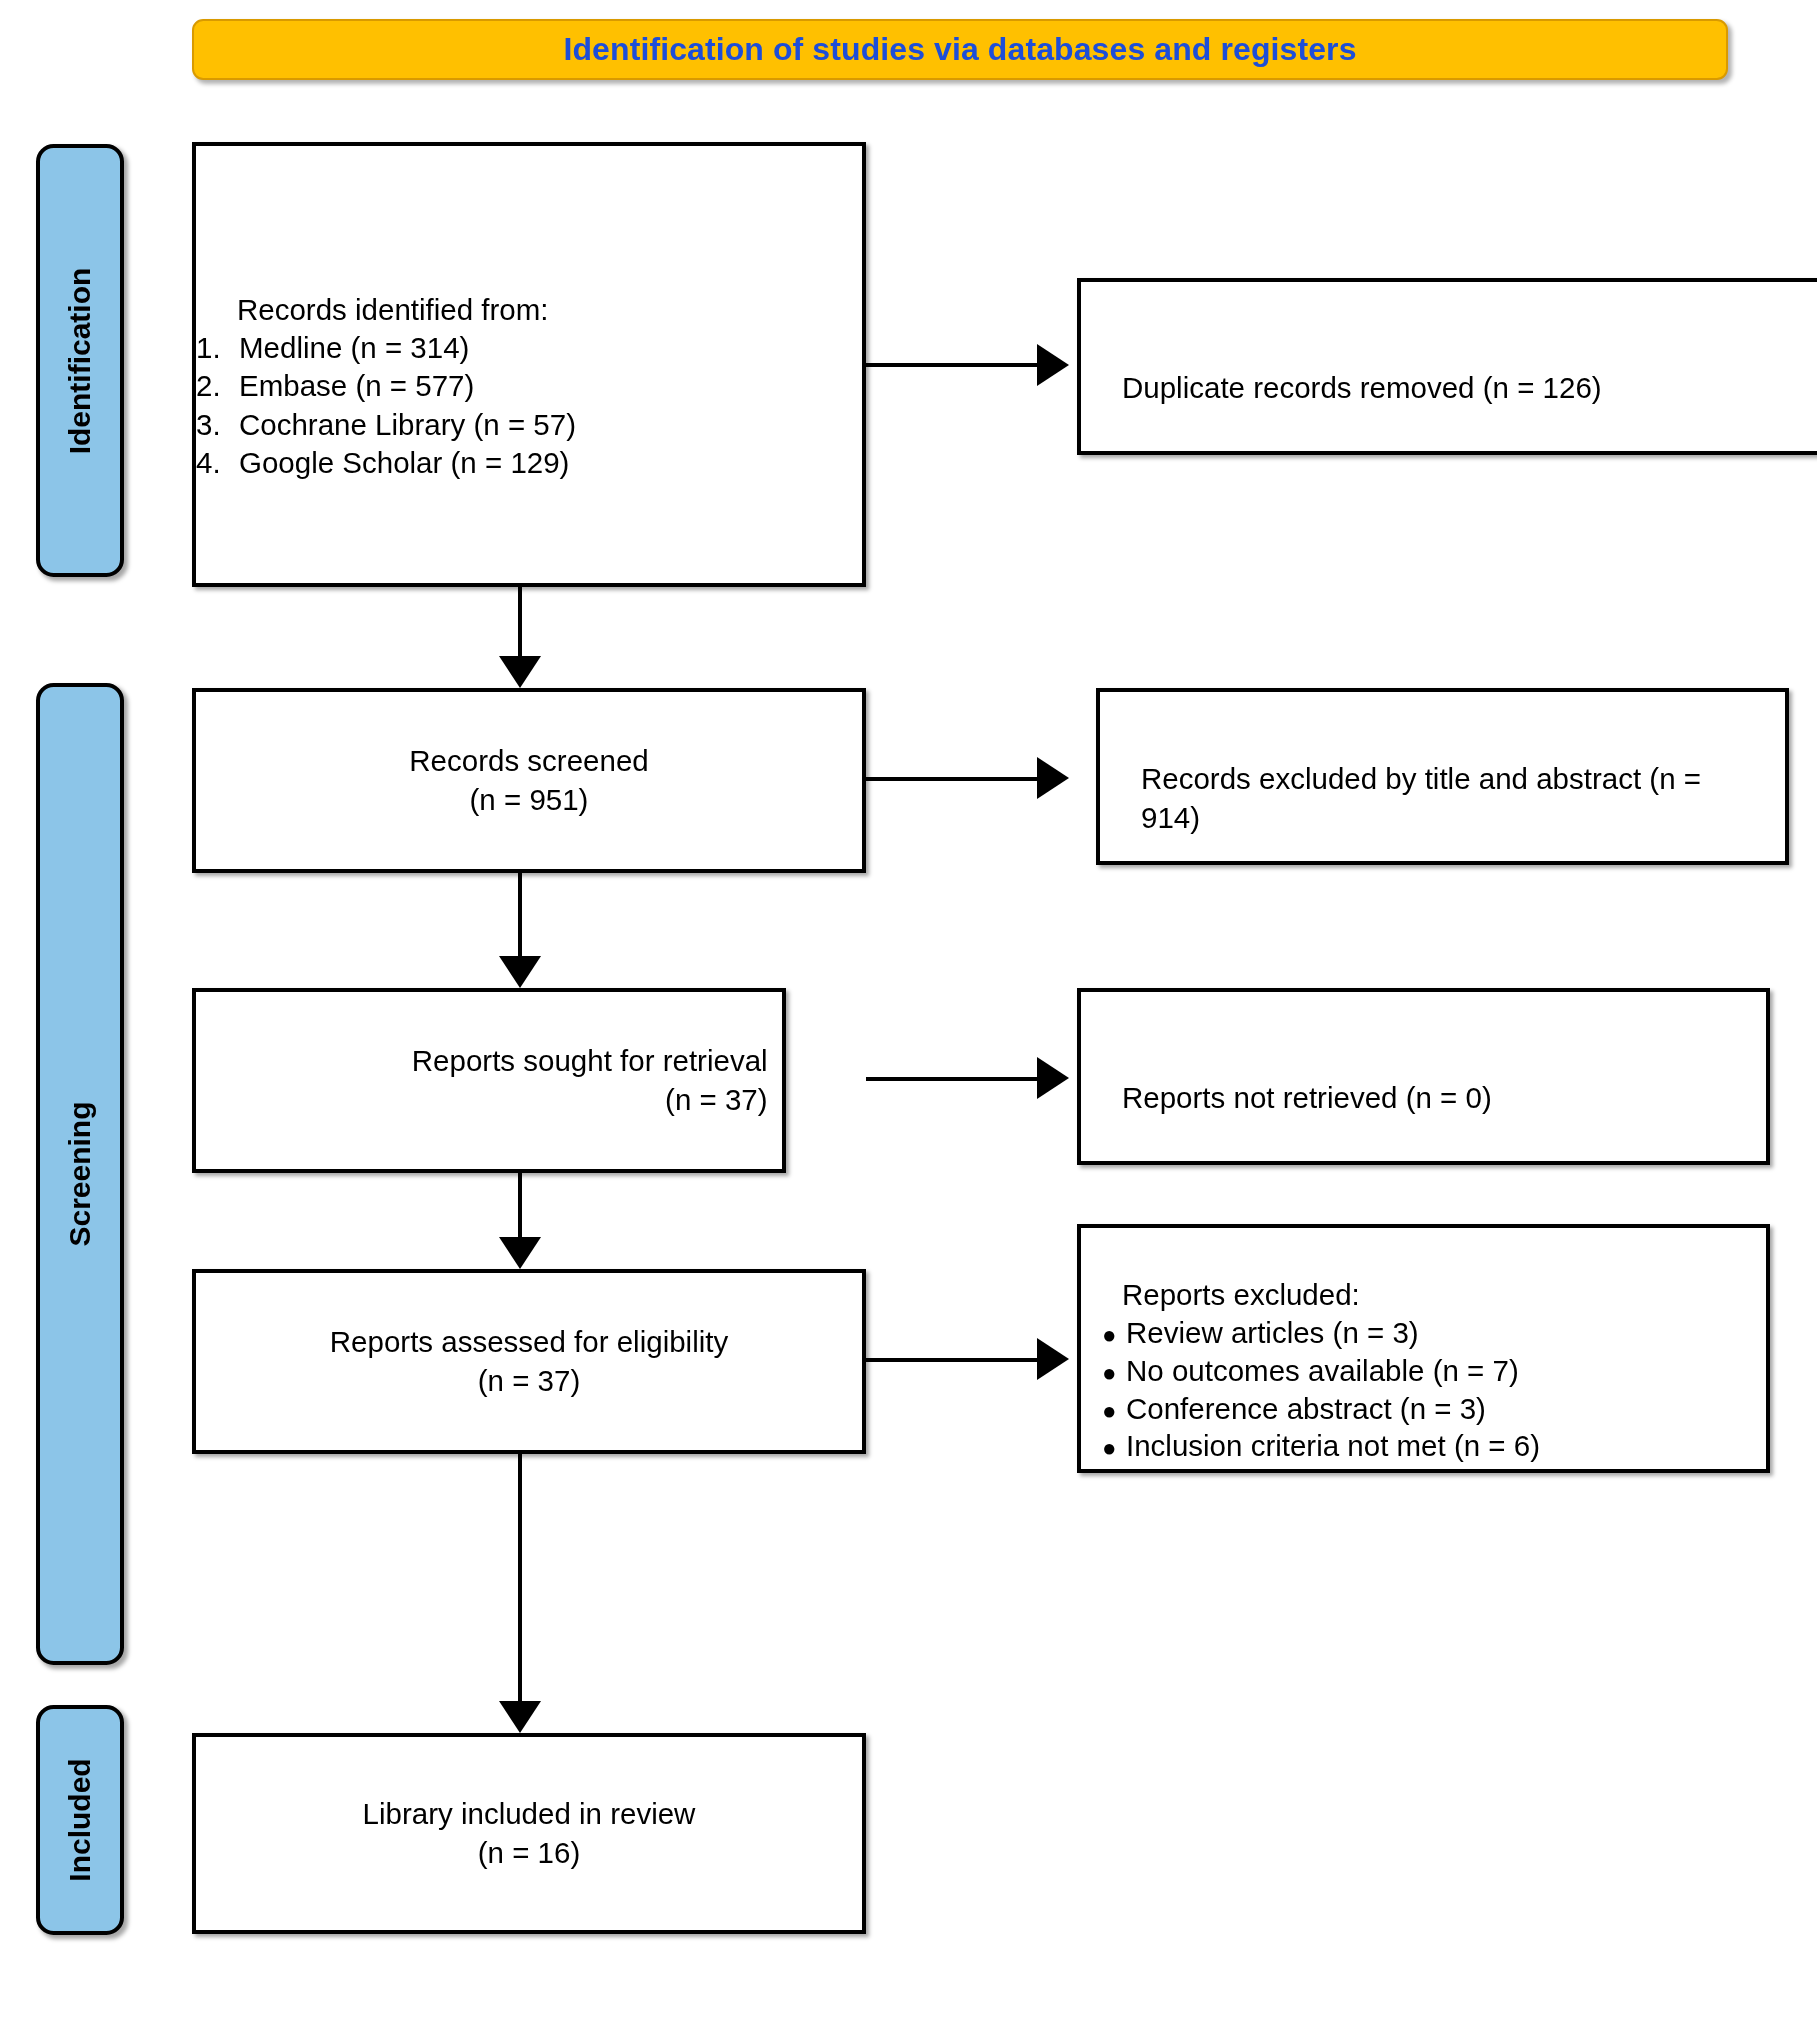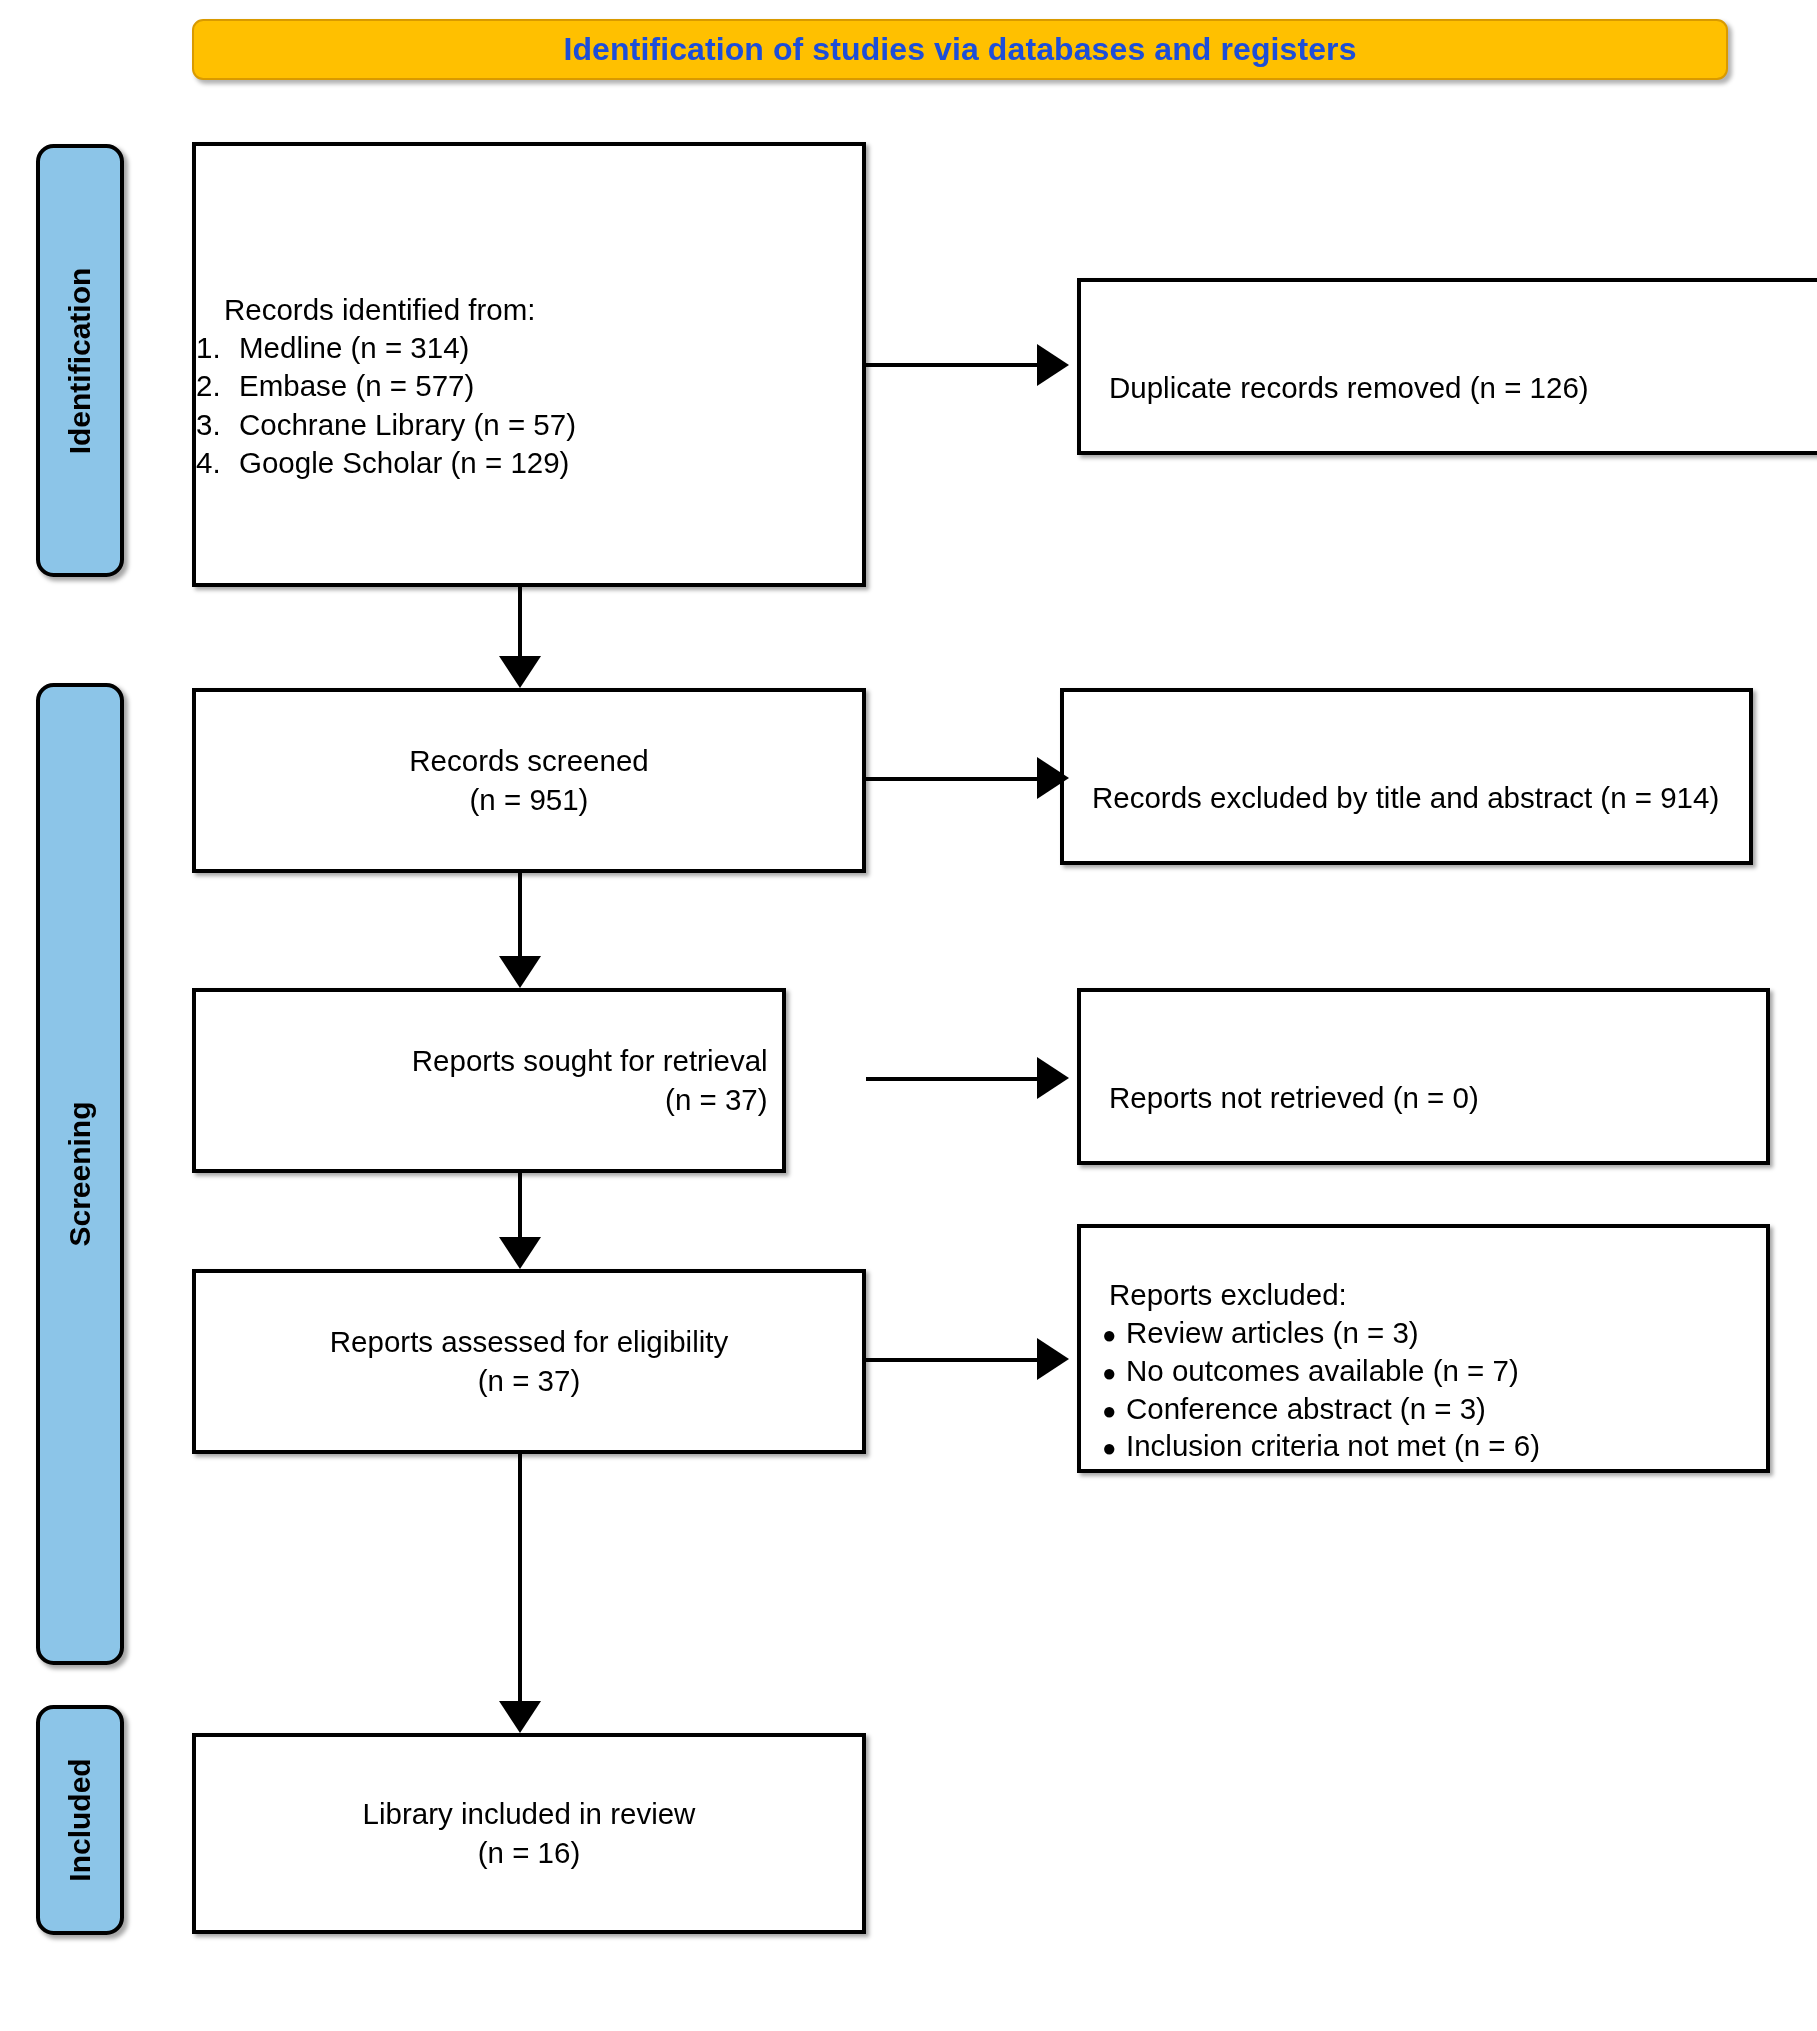--- a/index.html
+++ b/index.html
@@ -75,32 +75,32 @@
     flex-direction: column;
     justify-content: center;
     box-shadow: 3.2px 3.2px 4px rgba(0,0,0,0.35);
   }
   .box-text {
     font-size: 29.5px;
     line-height: 1.30;
     color: #000000;
   }
   .center   { text-align: center; padding: 0 14.4px; }
-  .leftpad  { text-align: left;   padding: 0 19px 0 28px; margin-top: 44px; }
+  .leftpad  { text-align: left;   padding: 0 19px 0 41px; margin-top: 44px; }
 
   
   #box-identified { left: 192px; top: 142px;  width: 674px; height: 445px; }
   #box-screened   { left: 192px; top: 688px;  width: 674px; height: 185px; }
   #box-sought     { left: 192px; top: 988px; width: 594px; height: 185px; align-items: flex-end; }
   #box-assessed   { left: 192px; top: 1269px; width: 674px; height: 185px; }
   #box-included   { left: 192px; top: 1733px; width: 674px; height: 201px; }
 
   
   #box-duplicates { left: 1077px; top: 278px;  width: 824px; height: 177px; }
-  #box-excl-title { left: 1060px; top: 688px;  width: 693px; height: 177px; }
+  #box-excl-title { left: 1096px; top: 688px;  width: 693px; height: 177px; }
   #box-notretr    { left: 1077px; top: 988px; width: 693px; height: 177px; }
   #box-repexcl    { left: 1077px; top: 1224px; width: 693px; height: 249px; }
 
   
   .src-list {
     list-style: none;
     margin: 0;
     padding: 0;
   }
   .src-list li {

